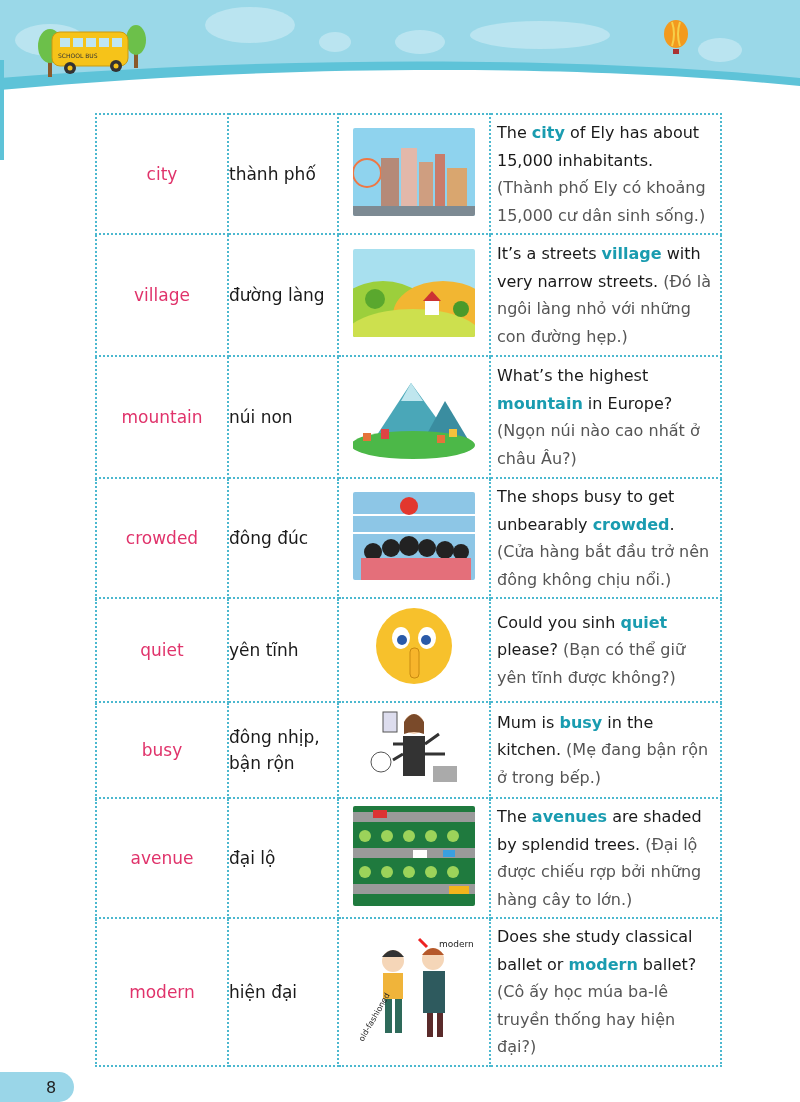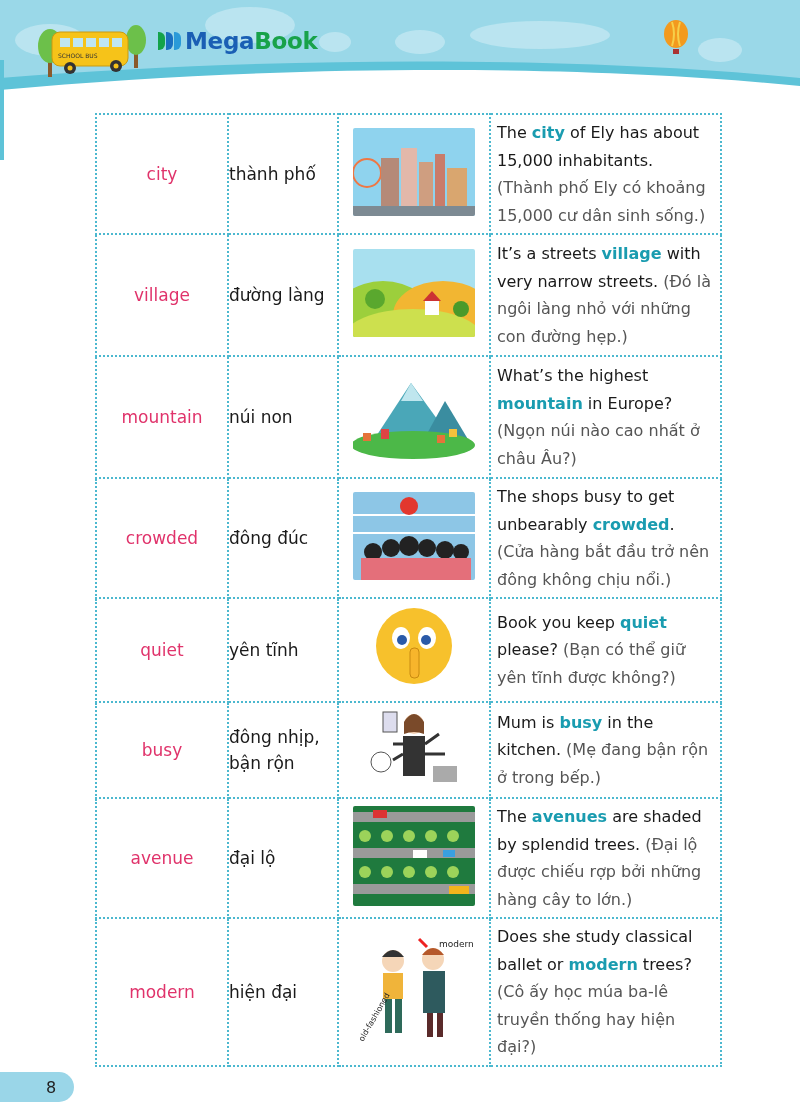--- a/index.html
+++ b/index.html
@@ -66,30 +66,20 @@
         <circle cx="116" cy="66" r="2.5" fill="#f6c319"></circle>
     </g>
 
     <g>
       <ellipse cx="676" cy="34" rx="12" ry="14" fill="#f39a1e"></ellipse>
       <path d="M672 22 Q676 34 672 46 M680 22 Q676 34 680 46" stroke="#f6d04a" stroke-width="2" fill="none"></path>
       <rect x="673" y="49" width="6" height="5" fill="#a33"></rect>
     </g>
   </svg>
   <div class="left-strip"></div>
-  <div class="brand">
-    <div class="brand-mark">
-        <span></span>
-        <span></span>
-        <span></span>
-      </div>
-    <div class="brand-text">
-      <span class="brand-mega">Mega</span><span class="brand-book">Book</span>
-    </div>
-  </div>
 </div>
 
 <table class="vocab">
   <colgroup>
       <col class="c1">
       <col class="c2">
       <col class="c3">
       <col class="c4">
     </colgroup>
   <tbody id="vocab-body">
@@ -162,21 +152,21 @@
         <td class="word">quiet</td>
         <td class="meaning">yên tĩnh</td>
         <td class="img-cell"><span class="pic" style="width: 88px; height: 88px;"><svg width="88" height="88" viewBox="0 0 88 88">
               <circle cx="44" cy="42" r="38" fill="#f7c12c"></circle>
               <ellipse cx="31" cy="34" rx="9" ry="11" fill="#fff"></ellipse>
               <ellipse cx="57" cy="34" rx="9" ry="11" fill="#fff"></ellipse>
               <circle cx="32" cy="36" r="5" fill="#2a5aa8"></circle>
               <circle cx="56" cy="36" r="5" fill="#2a5aa8"></circle>
               <rect x="40" y="44" width="9" height="30" rx="4" fill="#f7b52c" stroke="#c98a10"></rect>
             </svg></span></td>
-        <td class="example"><span>Book you keep </span><span class="hl">quiet</span><span> please? </span><span class="vi">(Bạn có thể giữ yên tĩnh được không?)</span></td>
+        <td class="example"><span>Could you sinh </span><span class="hl">quiet</span><span> please? </span><span class="vi">(Bạn có thể giữ yên tĩnh được không?)</span></td>
       </tr>
       <tr style="height: 96px;">
         <td class="word">busy</td>
         <td class="meaning">đông nhịp, bận rộn</td>
         <td class="img-cell"><span class="pic" style="width: 122px; height: 88px;"><svg width="122" height="88" viewBox="0 0 122 88">
               <circle cx="61" cy="20" r="10" fill="#f3d0b3"></circle>
               <path d="M51 18 Q61 2 71 18 L71 30 Q61 26 51 30 Z" fill="#7a4a2a"></path>
               <rect x="50" y="32" width="22" height="40" fill="#333"></rect>
               <circle cx="28" cy="58" r="10" fill="#fff" stroke="#555"></circle>
               <rect x="30" y="8" width="14" height="20" fill="#dde" stroke="#555"></rect>
@@ -223,19 +213,19 @@
               <rect x="42" y="64" width="7" height="34" fill="#2e6a5a"></rect>
               <circle cx="80" cy="24" r="11" fill="#f5d6b8"></circle>
               <path d="M69 20 Q80 6 91 20" fill="#b5582a"></path>
               <rect x="70" y="36" width="22" height="42" fill="#2e5a5e"></rect>
               <rect x="74" y="78" width="6" height="24" fill="#5a2a2a"></rect>
               <rect x="84" y="78" width="6" height="24" fill="#5a2a2a"></rect>
               <text x="86" y="12" font-size="9" fill="#222" font-family="DejaVu Sans, sans-serif">modern</text>
               <path d="M66 4 L74 12" stroke="#e22" stroke-width="3"></path>
               <text x="6" y="100" font-size="8" fill="#222" transform="rotate(-60 14 100)" font-family="DejaVu Sans, sans-serif">old-fashioned</text>
             </svg></span></td>
-        <td class="example"><span>Does she study classical ballet or </span><span class="hl">modern</span><span> trees? </span><span class="vi">(Cô ấy học múa ba-lê truyền thống hay hiện đại?)</span></td>
+        <td class="example"><span>Does she study classical ballet or </span><span class="hl">modern</span><span> ballet? </span><span class="vi">(Cô ấy học múa ba-lê truyền thống hay hiện đại?)</span></td>
       </tr>
     </tbody>
 </table>
 
 <div class="page-tab"></div>
 <div class="page-num">8</div>
 
 </body></html>

